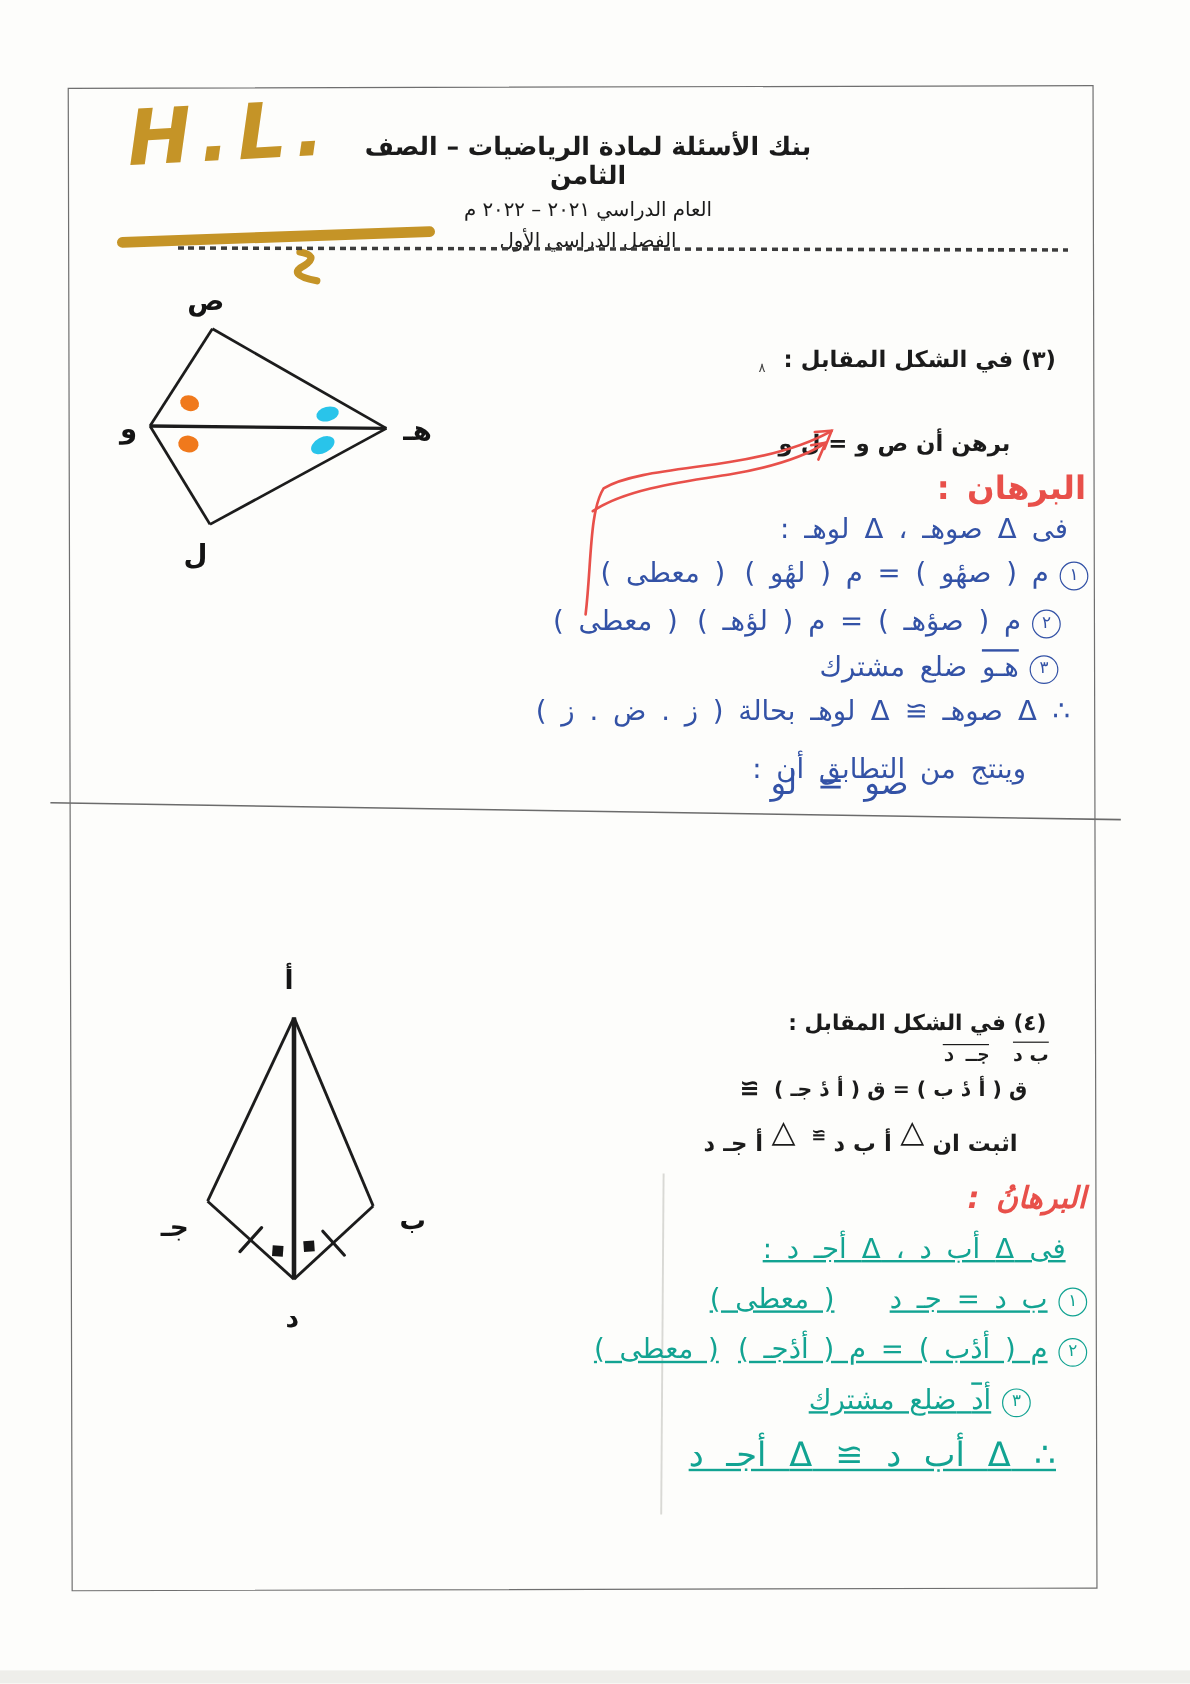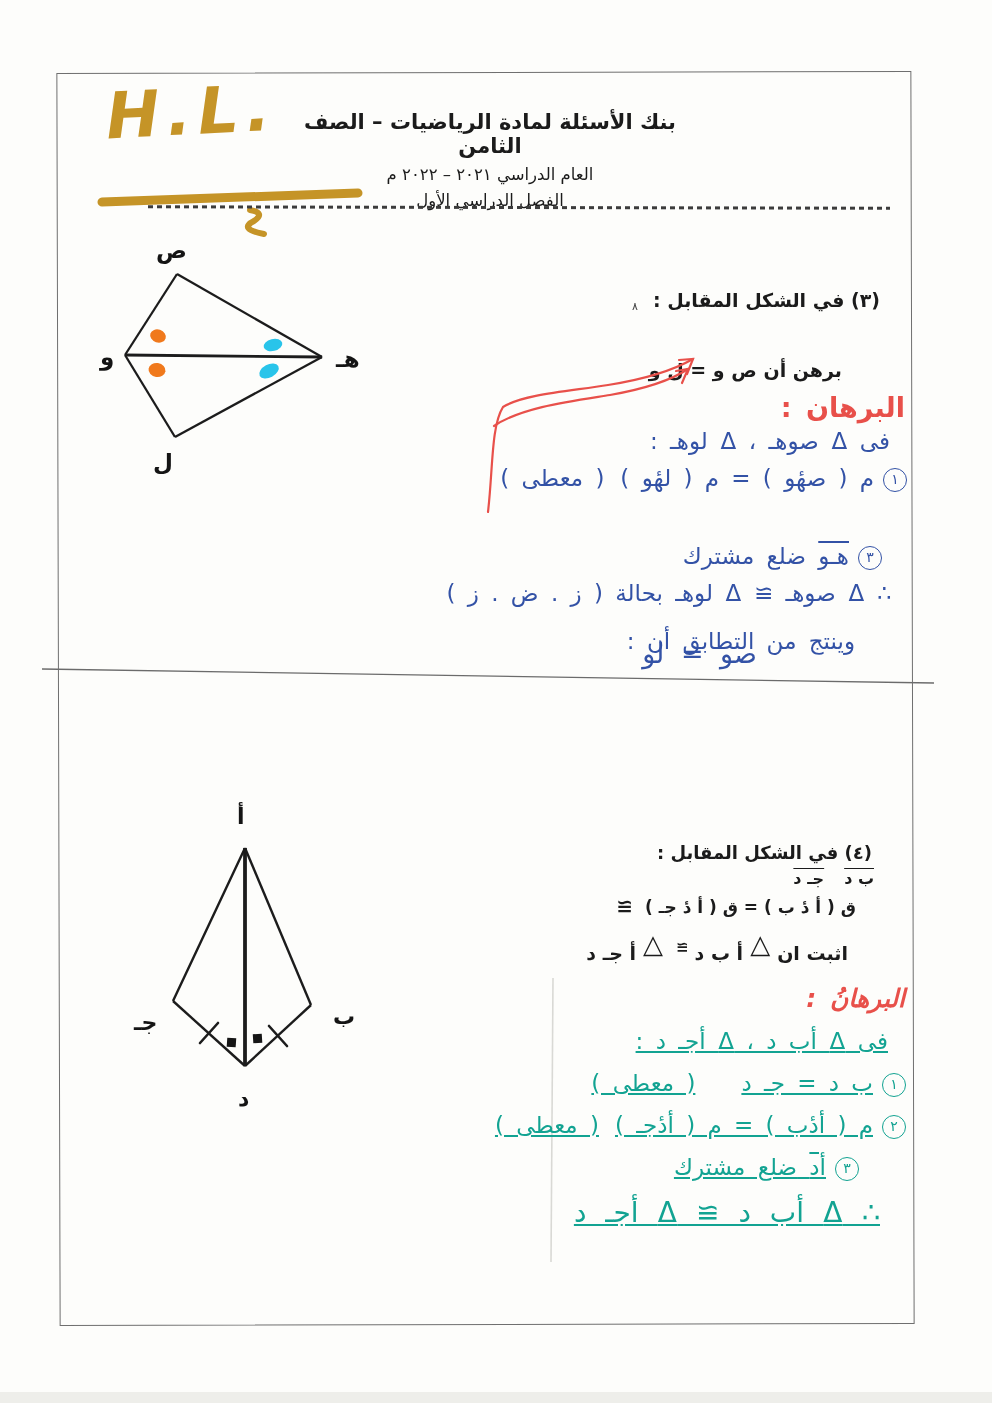--- a/index.html
+++ b/index.html
@@ -40,21 +40,21 @@
   .circ {
     display:inline-block; width:22px; height:22px; line-height:21px;
     border:1.7px solid currentColor; border-radius:50%; text-align:center;
     font-size:14px; margin-left:9px; vertical-align:2px; word-spacing:0;
   }
   .ov   { text-decoration:overline; }
   .note { margin-inline-start:16px; }
   .tri  { font-size:26px; font-weight:normal; position:relative; top:-7px; margin:0 7px; }
   .cong { font-size:15px; position:relative; top:-8px; margin:0 6px; }
   .cong-big { margin:0 12px; font-size:20px; }
-  .seg-gap { margin-inline-start:20px; }
+  .seg-gap { margin-inline-start:20px;font-family:Liberation Mono, monospace; }
   .tiny-mark { position:absolute; font-size:11px; color:#444; }
 
   svg text { font-family:"DejaVu Sans", sans-serif; }
 </style>
 </head>
 <body>
 
 <div class="canvas">
 
   <svg style="position:absolute;left:0;top:0;" width="992" height="1403">
@@ -104,20 +104,23 @@
 
   <div class="pline" style="top:289px; right:112px; font-size:19px;">(٣) في الشكل المقابل :</div>
   <div class="tiny-mark" style="left:632px; top:300px;">٨</div>
   <div class="pline" style="top:359px; right:150px; font-size:19px;">برهن أن   ص و = ل و</div>
 
   <div class="hw redtxt" style="top:392px; right:87px; font-size:27px; font-weight:bold;">البرهان :</div>
 
   <div class="hw blue" style="top:428px; right:102px;">فى Δ صوهـ ، Δ لوهـ :</div>
   <div class="hw blue" style="top:465px; right:85px;">
     <span class="circ">١</span><span>م ( صهٔو ) = م ( لهٔو )</span><span class="note">( معطى )</span>
+  </div>
+  <div class="hw blue" style="top:505px; right:108px;">
+    <span class="circ">٢</span><span>م ( صؤهـ ) = م ( لؤهـ )</span><span class="note">( معطى )</span>
   </div>
   <div class="hw blue" style="top:543px; right:110px;">
     <span class="circ">٣</span><span class="ov">هـو</span> <span>ضلع مشترك</span>
   </div>
   <div class="hw blue" style="top:580px; right:100px;">∴ Δ صوهـ ≅ Δ لوهـ  بحالة ( ز . ض . ز )</div>
   <div class="hw blue" style="top:628px; right:137px;">وينتج من التطابق أن :</div>
   <div class="hw blue" style="top:638px; right:235px; font-size:27px; word-spacing:8px;">صو = لو</div>
 
   <svg style="position:absolute;left:430px;top:330px;" width="300" height="215" viewBox="0 0 300 215">
     <g stroke="#e8504a" stroke-width="2.2" fill="none" stroke-linecap="round">

